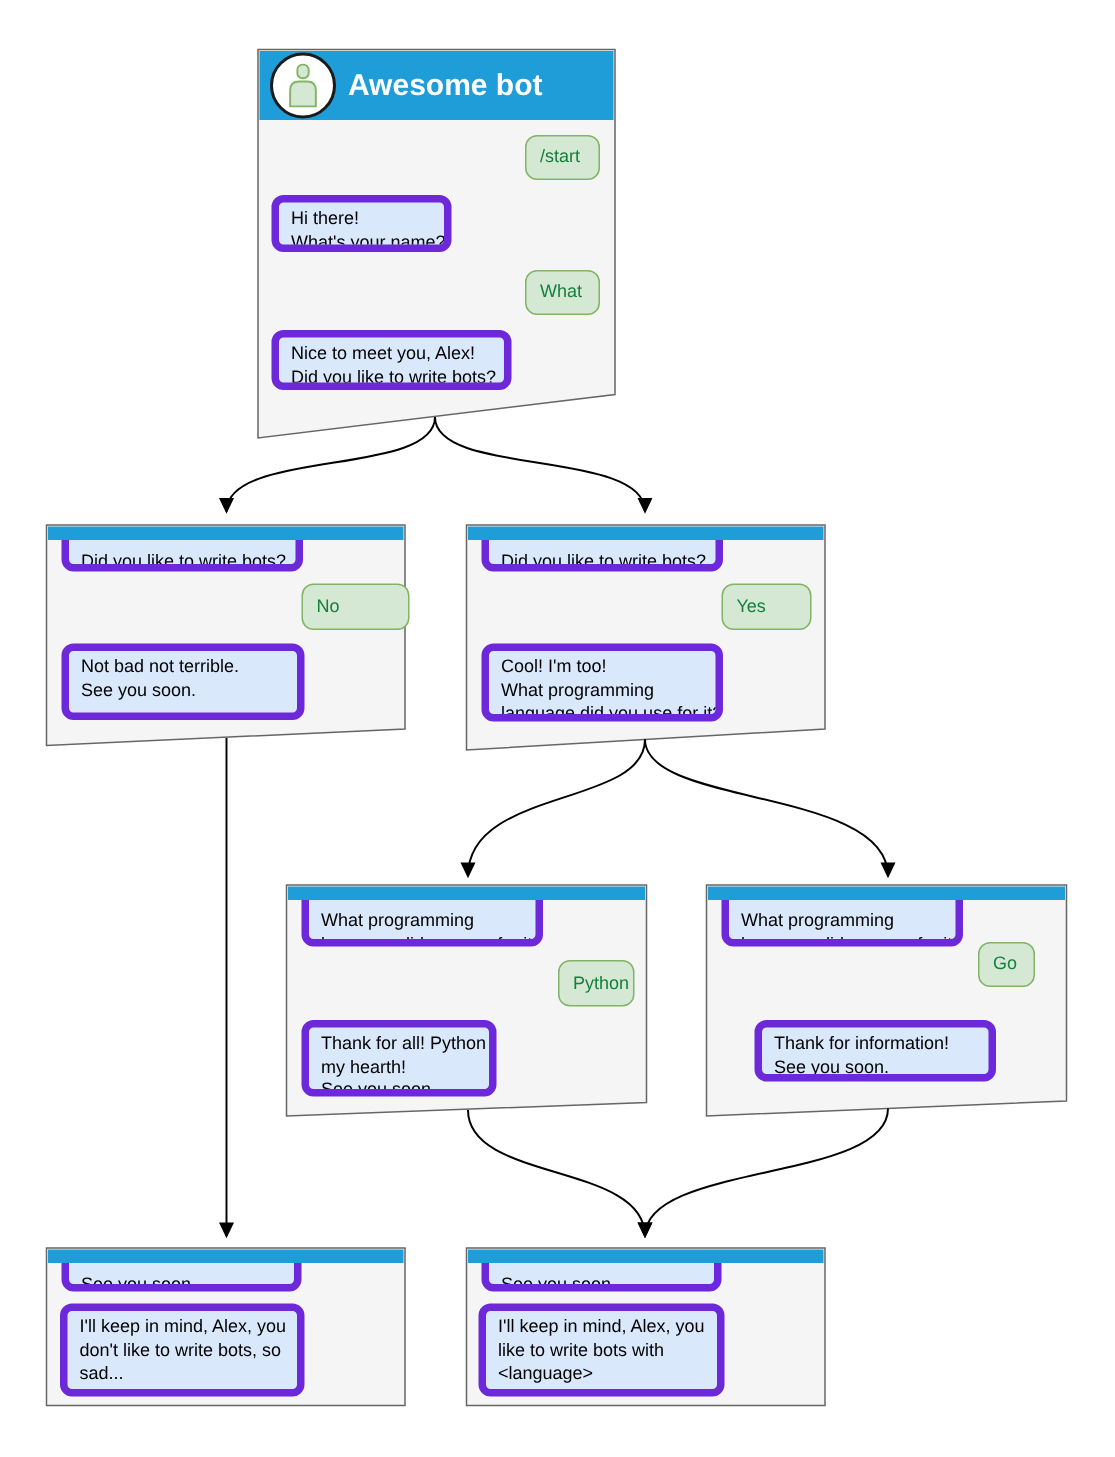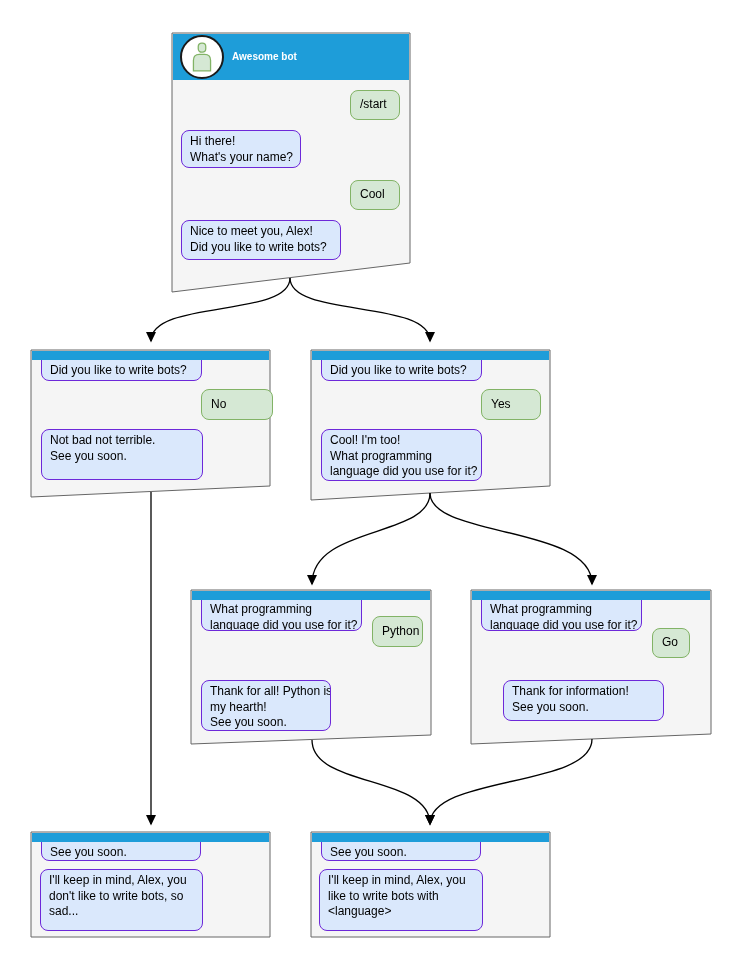--- a/index.html
+++ b/index.html
@@ -10,28 +10,28 @@
   .layer{position:absolute;left:0;top:0;z-index:0;}
   .bar{position:absolute;background:#1e9dd9;z-index:3;}
   .hdr{position:absolute;background:#1e9dd9;z-index:3;}
   .avatar{
     position:absolute;left:7px;top:1px;width:44px;height:44px;border-radius:50%;
     background:#ffffff;border:2px solid #1a1a1a;box-sizing:border-box;
     display:flex;align-items:center;justify-content:center;
   }
   .title{
     position:absolute;left:59px;top:0;height:46px;line-height:46px;
-    color:#ffffff;font-weight:bold;font-size:10px;
+    color:#ffffff;font-weight:bold;font-size:20px;
   }
   .bubble{
     position:absolute;z-index:2;box-sizing:border-box;border-radius:8px;
     font-size:12px;line-height:15.5px;white-space:pre;overflow:hidden;
   }
-  .bot{background:#dae8fc;border:1px solid #6d28d9;padding:3px 8px;color:#000;}
-  .user{background:#d5e8d4;border:1px solid #82b366;padding:6px 9px;color:#000000;
+  .bot{background:#dae8fc;border:5px solid #6d28d9;padding:3px 8px;color:#000;}
+  .user{background:#d5e8d4;border:1px solid #82b366;padding:6px 9px;color:#15803d;
         display:flex;align-items:center;}
   .tucked{padding-top:8px;border-top-left-radius:4px;border-top-right-radius:4px;}
 </style>
 </head>
 <body>
 
 <div class="canvas">
 
   <svg class="layer" width="743" height="971" viewBox="0 0 743 971">
     <defs>
@@ -63,21 +63,21 @@
         <svg width="26" height="30" viewBox="0 0 24 28">
           <rect x="8.5" y="1" width="7" height="8.5" rx="3.2" fill="#d5e8d4" stroke="#82b366" stroke-width="1.2"></rect>
           <path d="M4,27 L4,17 Q4,11.5 9.5,11.5 L14.5,11.5 Q20,11.5 20,17 L20,27 Z" fill="#d5e8d4" stroke="#82b366" stroke-width="1.2"></path>
         </svg>
       </span>
       <span class="title">Awesome bot</span>
     </div>
     <div class="bubble user" style="left:350px;top:90px;width:50px;height:30px">/start</div>
     <div class="bubble bot" style="left:181px;top:130px;width:120px;height:38px">Hi there!
 What's your name?</div>
-    <div class="bubble user" style="left:350px;top:180px;width:50px;height:30px">Cool</div>
+    <div class="bubble user" style="left:350px;top:180px;width:50px;height:30px">What</div>
     <div class="bubble bot" style="left:181px;top:220px;width:160px;height:40px">Nice to meet you, Alex!
 Did you like to write bots?</div>
   </div>
 
   <div>
     <div class="bar" style="left:32px;top:351px;width:237px;height:9px"></div>
     <div class="bubble bot tucked" style="left:41px;top:354px;width:161px;height:27px">Did you like to write bots?</div>
     <div class="bubble user" style="left:201px;top:389px;width:72px;height:31px">No</div>
     <div class="bubble bot" style="left:41px;top:429px;width:162px;height:51px">Not bad not terrible.
 See you soon.</div>
@@ -89,21 +89,21 @@
     <div class="bubble user" style="left:481px;top:389px;width:60px;height:31px">Yes</div>
     <div class="bubble bot" style="left:321px;top:429px;width:161px;height:52px">Cool! I'm too!
 What programming
 language did you use for it?</div>
   </div>
 
   <div>
     <div class="bar" style="left:192px;top:591px;width:238px;height:9px"></div>
     <div class="bubble bot tucked" style="left:201px;top:593px;width:161px;height:38px">What programming
 language did you use for it?</div>
-    <div class="bubble user" style="left:372px;top:616px;width:51px;height:31px">Python</div>
+    <div class="bubble user" style="left:372px;top:640px;width:51px;height:31px">Python</div>
     <div class="bubble bot" style="left:201px;top:680px;width:130px;height:51px">Thank for all! Python is in
 my hearth!
 See you soon.</div>
   </div>
 
   <div>
     <div class="bar" style="left:472px;top:591px;width:238px;height:9px"></div>
     <div class="bubble bot tucked" style="left:481px;top:593px;width:161px;height:38px">What programming
 language did you use for it?</div>
     <div class="bubble user" style="left:652px;top:628px;width:38px;height:30px">Go</div>

